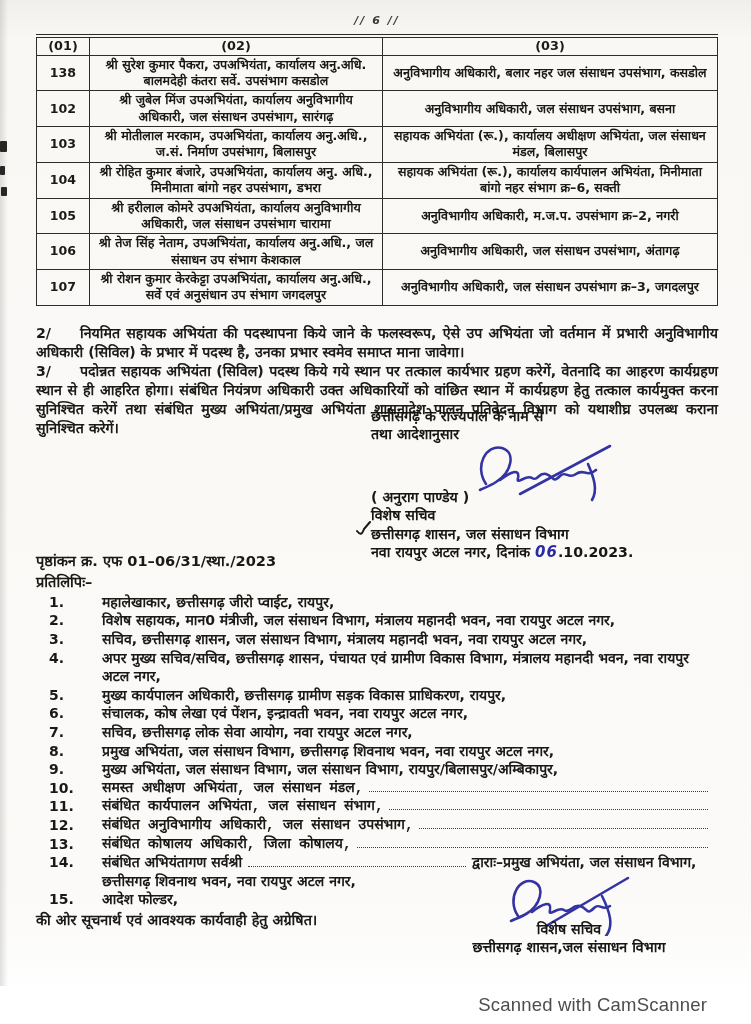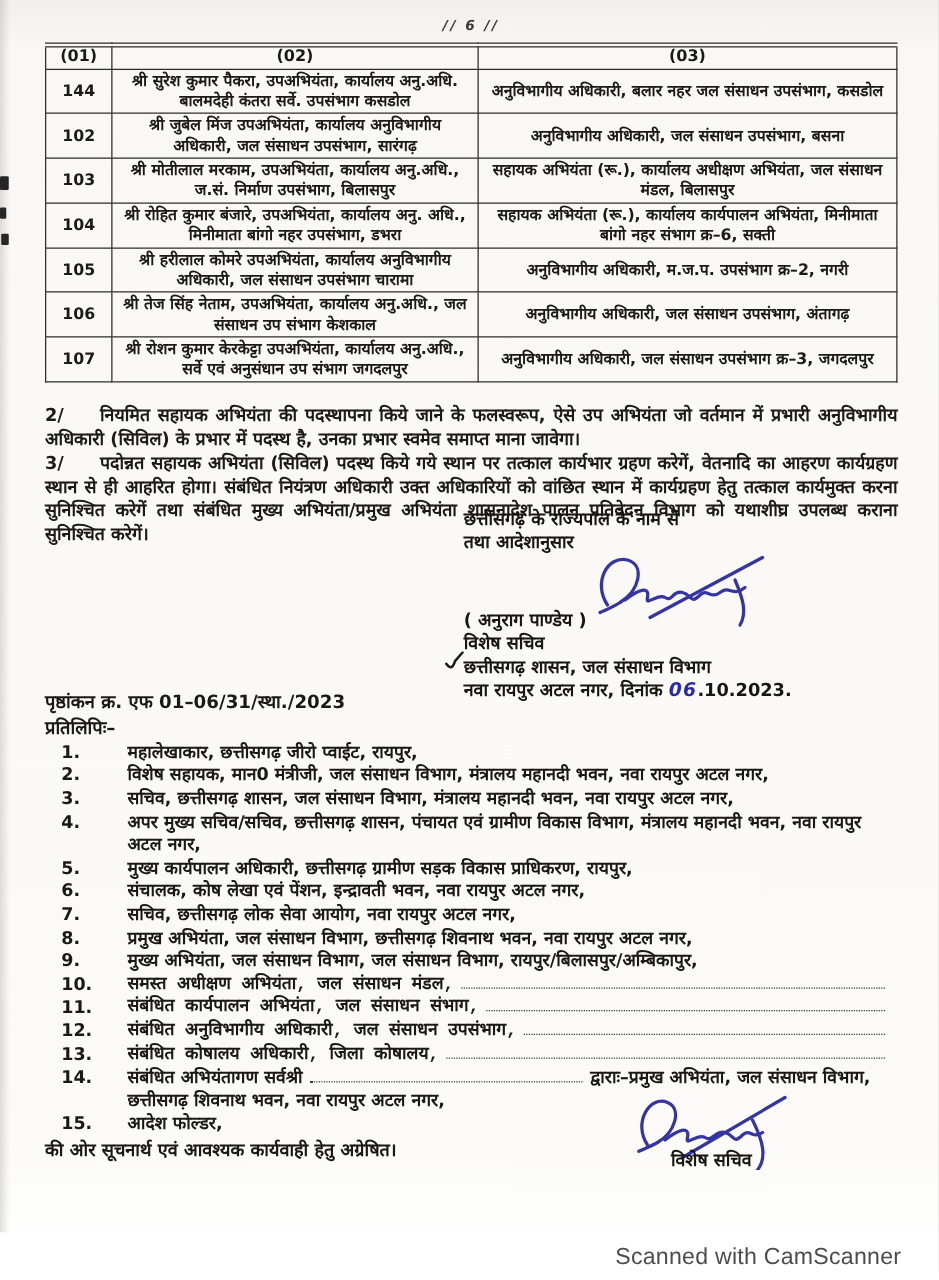--- a/index.html
+++ b/index.html
@@ -69,21 +69,21 @@
     position:absolute; top:866px; right:52px; width:260px;
     text-align:center; font-size:14.2px; font-weight:700; line-height:1.3; color:#181613;
   }
   .sig2 .svgwrap { margin:0 auto -16px; width:150px; height:70px; }
 
   
   .scan-strip {
     position:absolute; left:0; right:0; bottom:0; height:38px; background:#ffffff;
   }
   .scan-text {
-    position:absolute; right:30px; bottom:8px;
+    position:absolute; right:44px; bottom:8px;
     font-family:"Liberation Sans", sans-serif; font-size:18.5px; color:#4d4d4d; letter-spacing:0.2px;
   }
 
   
   .artifact { position:absolute; background:#262626; border-radius:1px; }
   .a1 { left:0; top:141px; width:7px; height:11px; }
   .a2 { left:0; top:166px; width:5px; height:9px; }
   .a3 { left:1px; top:187px; width:6px; height:9px; }
   .edge-shadow { position:absolute; left:0; top:0; bottom:38px; width:8px;
     background:linear-gradient(90deg, rgba(90,85,80,0.18), rgba(0,0,0,0)); }
@@ -103,21 +103,21 @@
     <table class="posting">
       <thead>
         <tr>
           <th class="sno">(01)</th>
           <th class="c2">(02)</th>
           <th class="c3">(03)</th>
         </tr>
       </thead>
       <tbody id="table-body">
           <tr>
-            <td class="sno">144</td>
+            <td class="sno">138</td>
             <td>श्री सुरेश कुमार पैकरा, उपअभियंता, कार्यालय अनु.अधि. बालमदेही कंतरा सर्वे. उपसंभाग कसडोल</td>
             <td>अनुविभागीय अधिकारी, बलार नहर जल संसाधन उपसंभाग, कसडोल</td>
           </tr>
           <tr>
             <td class="sno">102</td>
             <td>श्री जुबेल मिंज उपअभियंता, कार्यालय अनुविभागीय अधिकारी, जल संसाधन उपसंभाग, सारंगढ़</td>
             <td>अनुविभागीय अधिकारी, जल संसाधन उपसंभाग, बसना</td>
           </tr>
           <tr>
             <td class="sno">103</td>
@@ -271,18 +271,19 @@
       <svg width="150" height="70" viewBox="0 0 150 70">
         <g fill="none" stroke="#23239d" stroke-width="2.6" stroke-linecap="round" opacity="0.92">
           <path d="M24,50 C12,32 26,10 40,16 C52,21 46,40 32,48 C27,51 21,53 17,55"></path>
           <path d="M38,46 C48,38 58,34 56,44 C54,52 64,40 70,44 C76,48 78,38 86,40 C94,42 92,50 100,42 C106,36 108,46 116,40"></path>
           <path d="M52,60 L134,12"></path>
           <path d="M108,30 C116,46 120,60 112,70"></path>
         </g>
       </svg>
     </div>
     <div>विशेष सचिव</div>
+    <div>छत्तीसगढ़ शासन,जल संसाधन विभाग</div>
   </div>
 
   <div class="scan-strip">
     <span class="scan-text">Scanned with CamScanner</span>
   </div>
 </div>
 
 </body></html>

